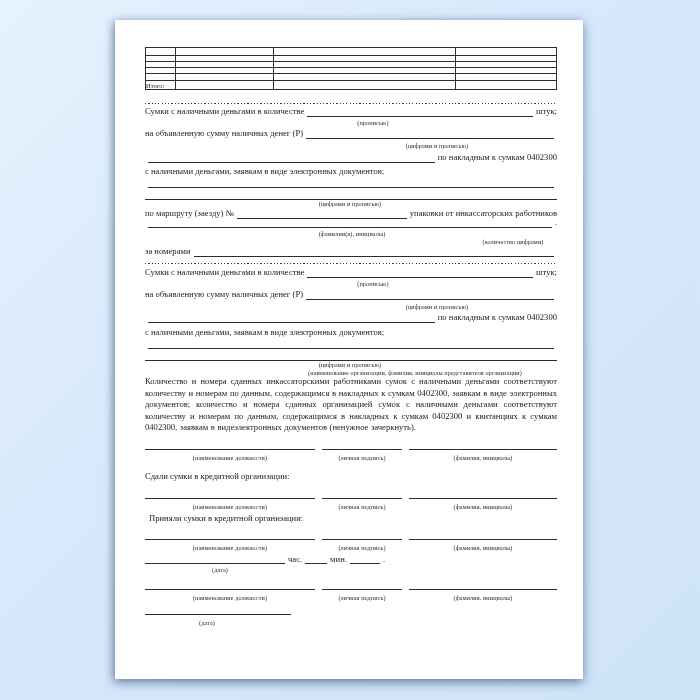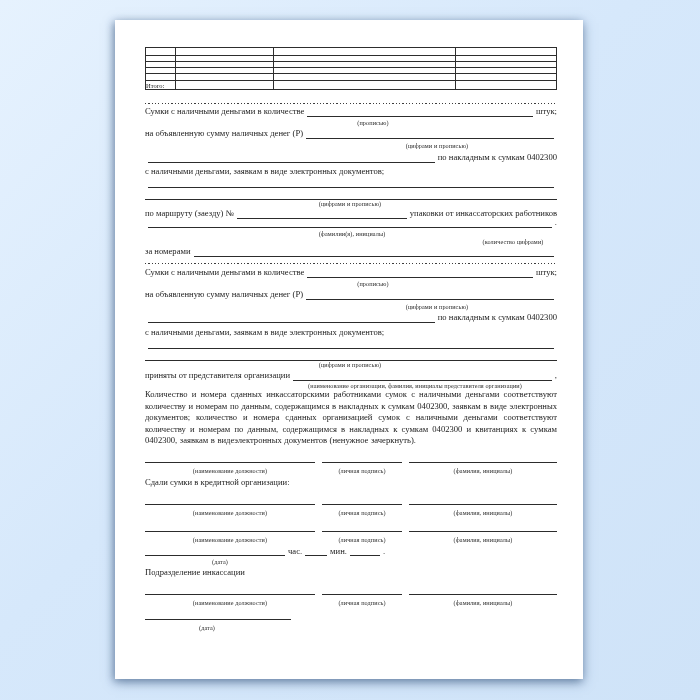--- a/index.html
+++ b/index.html
@@ -196,58 +196,56 @@
         <span class="b f"></span>
     </div>
 
     <div class="blankrow" style="margin-top:2.5px">
         <span class="b f"></span>
       </div>
     <div class="hintrow" style="margin-top:1px">
       <span class="hint" style="left:205px">(цифрами и прописью)</span>
     </div>
 
-    <div class="t" style="margin-top:2px">
-      <span>приняты от представителя организации</span>
-        <span class="b f"></span>
-        <span>,</span>
-    </div>
     <div class="hintrow">
       <span class="hint" style="left:270px">(наименование организации, фамилия, инициалы представителя организации)</span>
     </div>
 
     <p class="para">Количество и номера сданных инкассаторскими работниками сумок с наличными деньгами соответствуют количеству и номерам по данным, содержащимся в  накладных  к  сумкам  0402300,  заявкам в виде электронных документов;  количество  и  номера  сданных  организацией сумок с наличными деньгами соответствуют количеству и номерам по данным, содержащимся в накладных  к  сумкам  0402300 и квитанциях к сумкам 0402300, заявкам в видеэлектронных документов (ненужное зачеркнуть).</p>
 
     <div class="sigrow" style="margin-top:9px">
       <span class="u1"></span>
         <span class="gap"></span>
         <span class="u2"></span>
         <span class="gap"></span>
         <span class="u3"></span>
     </div>
     <div class="hintrow" style="margin-top:3px">
       <span class="hint" style="left:85px">(наименование должности)</span>
       <span class="hint" style="left:217px">(личная подпись)</span>
       <span class="hint" style="left:338px">(фамилия, инициалы)</span>
     </div>
+    <div class="t" style="margin-top:10px">
+      <span>Сдали сумки в кредитной организации:</span>
+    </div>
+
+    <div class="sigrow" style="margin-top:9px">
+      <span class="u1"></span>
+        <span class="gap"></span>
+        <span class="u2"></span>
+        <span class="gap"></span>
+        <span class="u3"></span>
+    </div>
+    <div class="hintrow" style="margin-top:3px">
+      <span class="hint" style="left:85px">(наименование должности)</span>
+      <span class="hint" style="left:217px">(личная подпись)</span>
+      <span class="hint" style="left:338px">(фамилия, инициалы)</span>
+    </div>
     <div class="t" style="margin-top:3px">
-      <span>Сдали сумки в кредитной организации:</span>
-    </div>
-
-    <div class="sigrow" style="margin-top:9px">
-      <span class="u1"></span>
-        <span class="gap"></span>
-        <span class="u2"></span>
-        <span class="gap"></span>
-        <span class="u3"></span>
-    </div>
-    <div class="hintrow" style="margin-top:3px">
-      <span class="hint" style="left:85px">(наименование должности)</span>
-      <span class="hint" style="left:217px">(личная подпись)</span>
-      <span class="hint" style="left:338px">(фамилия, инициалы)</span>
+      <span style="margin-left:4px">Приняли сумки в кредитной организации:</span>
     </div>
 
     <div class="sigrow" style="margin-top:8px">
       <span class="u1"></span>
         <span class="gap"></span>
         <span class="u2"></span>
         <span class="gap"></span>
         <span class="u3"></span>
     </div>
     <div class="hintrow" style="margin-top:3px">
@@ -261,23 +259,20 @@
       <span>час.</span>
       <span class="b" style="width:22px"></span>
       <span>мин.</span>
       <span class="b" style="width:30px"></span>
       <span>.</span>
     </div>
     <div class="hintrow" style="margin-top:1px">
       <span class="hint" style="left:75px">(дата)</span>
     </div>
 
-    <div class="t" style="margin-top:2px">
-      <span>Подразделение инкассации</span>
-    </div>
 
     <div class="sigrow" style="margin-top:9px">
       <span class="u1"></span>
         <span class="gap"></span>
         <span class="u2"></span>
         <span class="gap"></span>
         <span class="u3"></span>
     </div>
     <div class="hintrow" style="margin-top:3px">
       <span class="hint" style="left:85px">(наименование должности)</span>

